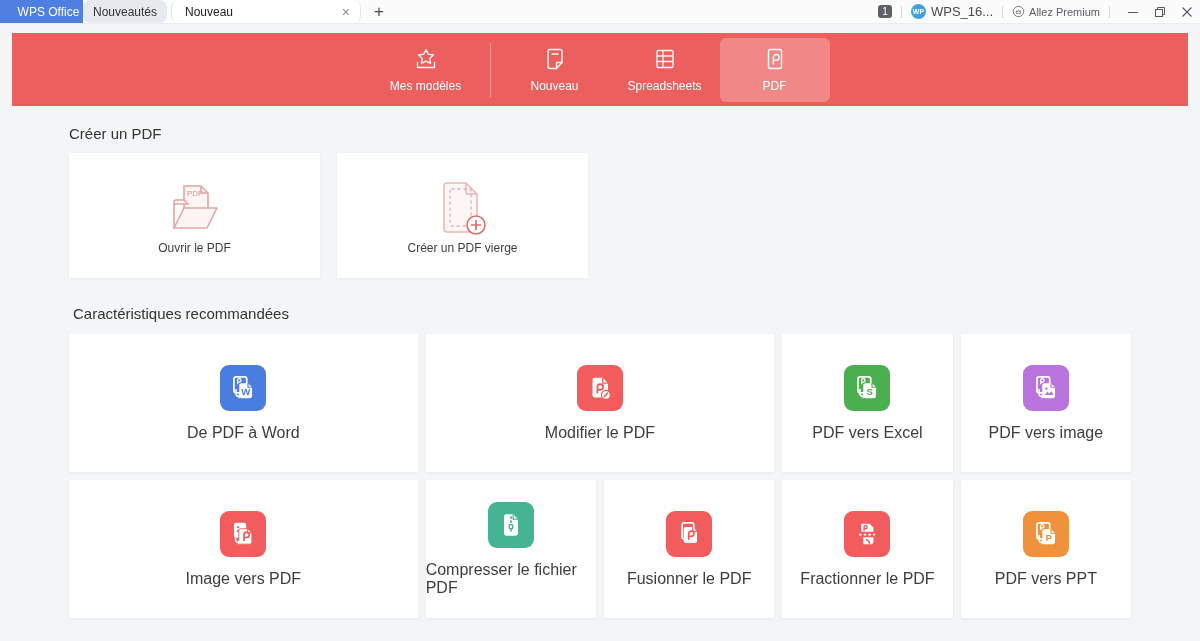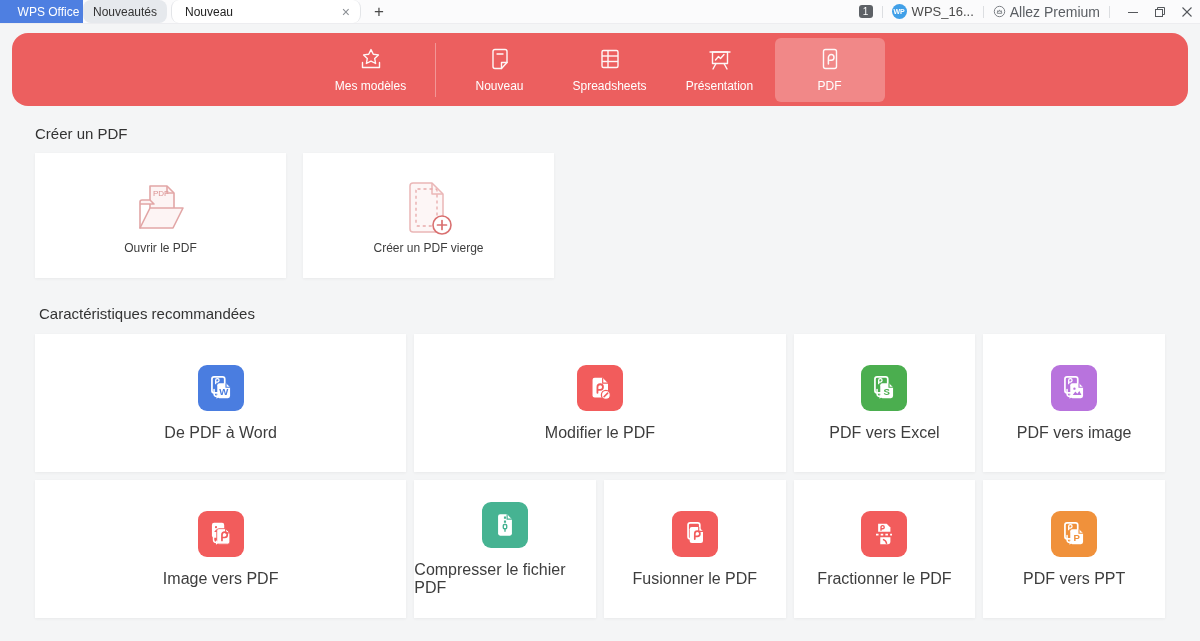--- a/index.html
+++ b/index.html
@@ -11,32 +11,32 @@
   .home-btn { width:83px; background:#4e7fe1; color:#fff; display:flex; align-items:center; justify-content:center; cursor:default;padding-left:14px; }
   .tab { width:84px; background:#e6e9ed; color:#333; display:flex; align-items:center; justify-content:center;border-radius:8px; }
   .tab.active { width:190px; background:#fff; border-left:1px solid #e3e5e8; border-right:1px solid #e3e5e8; justify-content:space-between; padding:0 10px 0 13px; margin-left:4px; color:#222; }
   .tab-close { color:#8b8f94; font-size:14px; line-height:1; }
   .newtab { width:36px; display:flex; align-items:center; justify-content:center; font-size:17px; color:#4a4a4a; }
   .tb-spacer { flex:1; }
   .badge { align-self:center; background:#5d6166; color:#fff; font-size:10px; border-radius:3px; min-width:14px; height:13px; line-height:13px; text-align:center; padding:0 3px; }
   .tb-div { align-self:center; width:1px; height:12px; background:#dcdee1; margin:0 9px; }
   .avatar { align-self:center; width:15px; height:15px; border-radius:50%; background:#41a0e8; color:#fff; font-size:7px; font-weight:bold; display:flex; align-items:center; justify-content:center; margin-right:5px; }
   .account { align-self:center; color:#4a4a4a; font-size:13px; }
-  .premium { display:flex; align-items:center; gap:4px; color:#5a5e63; font-size:14px; }
+  .premium { display:flex; align-items:center; gap:4px; color:#5a5e63; font-size:11px; }
   .winbtn { width:27px; display:flex; align-items:center; justify-content:center; color:#55585c; }
 
   
-  .banner { margin:9px 12px 0; height:73px; border-radius:16px; display:flex; align-items:center; justify-content:center; }
+  .banner { margin:9px 12px 0; height:73px; border-radius:0; display:flex; align-items:center; justify-content:center; }
   .bitem { display:flex; flex-direction:column; align-items:center; gap:7px; color:#fff; font-size:12px; padding:8px 0 9px; width:110px; border-radius:6px; }
   .bitem.active { background:rgba(255,255,255,0.26); }
   .bitem svg { display:block; }
   .bdiv { width:1px; height:54px; background:rgba(255,255,255,0.35); margin:0 9px; }
 
   
-  main { padding:0 35px; }
+  main { padding:0 69px; }
   .section-title { font-size:15px; font-weight:400; color:#333; }
   .st1 { margin:19px 0 11px; }
   .st2 { margin:27px 4px 12px; }
 
   .create-row { display:flex; gap:17px; }
   .create-card { width:251px; height:125px; background:#fff; box-shadow:0 1px 3px rgba(0,0,0,0.05); display:flex; flex-direction:column; align-items:center; justify-content:center; cursor:pointer; }
   .create-card .clabel { margin-top:3px; font-size:12px; color:#3d3d3d; }
 
   .feature-grid { display:grid; grid-template-columns:repeat(6,1fr); grid-auto-rows:138px; gap:8px; }
   .fcard { background:#fff; box-shadow:0 1px 3px rgba(0,0,0,0.05); display:flex; flex-direction:column; align-items:center; justify-content:center; cursor:pointer; }
@@ -114,30 +114,20 @@
     </div>
     <div class="bitem">
       <svg width="26" height="26" viewBox="0 0 26 26" fill="none" stroke="#fff" stroke-width="1.4" stroke-linejoin="round" opacity="0.95">
         <rect x="5" y="4.5" width="16" height="17" rx="1.5"></rect>
         <line x1="11" y1="4.5" x2="11" y2="21.5"></line>
         <line x1="5" y1="10" x2="21" y2="10"></line>
         <line x1="5" y1="15.5" x2="21" y2="15.5"></line>
       </svg>
       <span>Spreadsheets</span>
     </div>
-    <div class="bitem">
-      <svg width="26" height="26" viewBox="0 0 26 26" fill="none" stroke="#fff" stroke-width="1.4" stroke-linejoin="round" stroke-linecap="round" opacity="0.95">
-        <line x1="3" y1="6" x2="23" y2="6"></line>
-        <rect x="5.5" y="6" width="15" height="11.5"></rect>
-        <polyline points="8.5,14 11.5,10.5 13.5,12.5 17,8.5"></polyline>
-        <line x1="9" y1="17.5" x2="6" y2="23"></line>
-        <line x1="17" y1="17.5" x2="20" y2="23"></line>
-      </svg>
-      <span>Présentation</span>
-    </div>
     <div class="bitem active">
       <svg width="26" height="26" viewBox="0 0 26 26" fill="none" stroke="#fff" stroke-width="1.4" stroke-linejoin="round" stroke-linecap="round" opacity="0.95">
         <rect x="6.5" y="3.5" width="13" height="19" rx="2"></rect>
         <path d="M11.4 18 v-6.6 a2.8 2.8 0 1 1 2.8 2.8 h-1.4" stroke-width="1.5"></path>
       </svg>
       <span>PDF</span>
     </div>
   </nav>
 
   <main>

